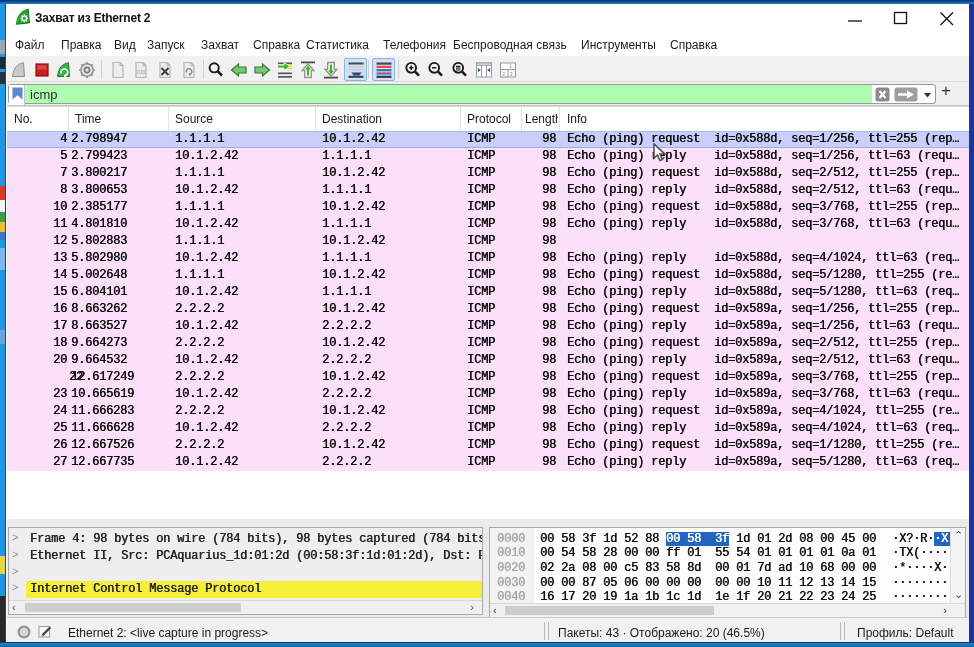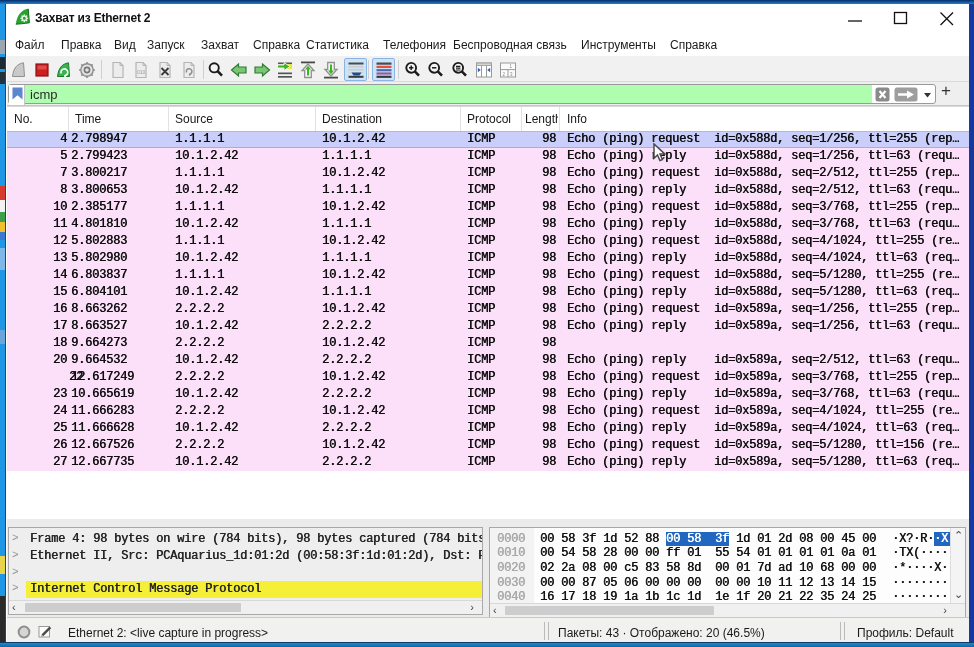--- a/index.html
+++ b/index.html
@@ -276,33 +276,33 @@
 <span class="hsep" style="left:514px"></span>
 <span class="hsep" style="left:552px"></span>
 </div>
 <div class="abs mono" id="rows">
 <div class="row sel" style="top:0px"><span class="cno" style="left:0px">4</span><span style="left:64px">2.798947</span><span style="left:168px">1.1.1.1</span><span style="left:315px">10.1.2.42</span><span style="left:460px">ICMP</span><span style="left:535px">98</span><span style="left:560px">Echo (ping) request  id=0x588d, seq=1/256, ttl=255 (rep…</span></div>
 <div class="row" style="top:17px"><span class="cno" style="left:0px">5</span><span style="left:64px">2.799423</span><span style="left:168px">10.1.2.42</span><span style="left:315px">1.1.1.1</span><span style="left:460px">ICMP</span><span style="left:535px">98</span><span style="left:560px">Echo (ping) reply    id=0x588d, seq=1/256, ttl=63 (requ…</span></div>
 <div class="row" style="top:34px"><span class="cno" style="left:0px">7</span><span style="left:64px">3.800217</span><span style="left:168px">1.1.1.1</span><span style="left:315px">10.1.2.42</span><span style="left:460px">ICMP</span><span style="left:535px">98</span><span style="left:560px">Echo (ping) request  id=0x588d, seq=2/512, ttl=255 (rep…</span></div>
 <div class="row" style="top:51px"><span class="cno" style="left:0px">8</span><span style="left:64px">3.800653</span><span style="left:168px">10.1.2.42</span><span style="left:315px">1.1.1.1</span><span style="left:460px">ICMP</span><span style="left:535px">98</span><span style="left:560px">Echo (ping) reply    id=0x588d, seq=2/512, ttl=63 (requ…</span></div>
 <div class="row" style="top:68px"><span class="cno" style="left:0px">10</span><span style="left:64px">2.385177</span><span style="left:168px">1.1.1.1</span><span style="left:315px">10.1.2.42</span><span style="left:460px">ICMP</span><span style="left:535px">98</span><span style="left:560px">Echo (ping) request  id=0x588d, seq=3/768, ttl=255 (rep…</span></div>
 <div class="row" style="top:85px"><span class="cno" style="left:0px">11</span><span style="left:64px">4.801810</span><span style="left:168px">10.1.2.42</span><span style="left:315px">1.1.1.1</span><span style="left:460px">ICMP</span><span style="left:535px">98</span><span style="left:560px">Echo (ping) reply    id=0x588d, seq=3/768, ttl=63 (requ…</span></div>
-<div class="row" style="top:102px"><span class="cno" style="left:0px">12</span><span style="left:64px">5.802883</span><span style="left:168px">1.1.1.1</span><span style="left:315px">10.1.2.42</span><span style="left:460px">ICMP</span><span style="left:535px">98</span><span style="left:560px">Echo (ping) request  id=0x588d, seq=4/1024, ttl=255 (re…</span></div>
+<div class="row" style="top:102px"><span class="cno" style="left:0px">12</span><span style="left:64px">5.802883</span><span style="left:168px">1.1.1.1</span><span style="left:315px">10.1.2.42</span><span style="left:460px">ICMP</span><span style="left:535px">98</span></div>
 <div class="row" style="top:119px"><span class="cno" style="left:0px">13</span><span style="left:64px">5.802980</span><span style="left:168px">10.1.2.42</span><span style="left:315px">1.1.1.1</span><span style="left:460px">ICMP</span><span style="left:535px">98</span><span style="left:560px">Echo (ping) reply    id=0x588d, seq=4/1024, ttl=63 (req…</span></div>
-<div class="row" style="top:136px"><span class="cno" style="left:0px">14</span><span style="left:64px">6.803837</span><span style="left:168px">1.1.1.1</span><span style="left:315px">10.1.2.42</span><span style="left:460px">ICMP</span><span style="left:535px">98</span><span style="left:560px">Echo (ping) request  id=0x588d, seq=5/1280, ttl=255 (re…</span></div>
+<div class="row" style="top:136px"><span class="cno" style="left:0px">14</span><span style="left:64px">5.002648</span><span style="left:168px">1.1.1.1</span><span style="left:315px">10.1.2.42</span><span style="left:460px">ICMP</span><span style="left:535px">98</span><span style="left:560px">Echo (ping) request  id=0x588d, seq=5/1280, ttl=255 (re…</span></div>
 <div class="row" style="top:153px"><span class="cno" style="left:0px">15</span><span style="left:64px">6.804101</span><span style="left:168px">10.1.2.42</span><span style="left:315px">1.1.1.1</span><span style="left:460px">ICMP</span><span style="left:535px">98</span><span style="left:560px">Echo (ping) reply    id=0x588d, seq=5/1280, ttl=63 (req…</span></div>
 <div class="row" style="top:170px"><span class="cno" style="left:0px">16</span><span style="left:64px">8.663262</span><span style="left:168px">2.2.2.2</span><span style="left:315px">10.1.2.42</span><span style="left:460px">ICMP</span><span style="left:535px">98</span><span style="left:560px">Echo (ping) request  id=0x589a, seq=1/256, ttl=255 (rep…</span></div>
 <div class="row" style="top:187px"><span class="cno" style="left:0px">17</span><span style="left:64px">8.663527</span><span style="left:168px">10.1.2.42</span><span style="left:315px">2.2.2.2</span><span style="left:460px">ICMP</span><span style="left:535px">98</span><span style="left:560px">Echo (ping) reply    id=0x589a, seq=1/256, ttl=63 (requ…</span></div>
-<div class="row" style="top:204px"><span class="cno" style="left:0px">18</span><span style="left:64px">9.664273</span><span style="left:168px">2.2.2.2</span><span style="left:315px">10.1.2.42</span><span style="left:460px">ICMP</span><span style="left:535px">98</span></div>
+<div class="row" style="top:204px"><span class="cno" style="left:0px">18</span><span style="left:64px">9.664273</span><span style="left:168px">2.2.2.2</span><span style="left:315px">10.1.2.42</span><span style="left:460px">ICMP</span><span style="left:535px">98</span><span style="left:560px">Echo (ping) request  id=0x589a, seq=2/512, ttl=255 (rep…</span></div>
 <div class="row" style="top:221px"><span class="cno" style="left:0px">20</span><span style="left:64px">9.664532</span><span style="left:168px">10.1.2.42</span><span style="left:315px">2.2.2.2</span><span style="left:460px">ICMP</span><span style="left:535px">98</span><span style="left:560px">Echo (ping) reply    id=0x589a, seq=2/512, ttl=63 (requ…</span></div>
 <div class="row" style="top:238px"><span class="cno" style="left:16px">22</span><span style="left:64px">12.617249</span><span style="left:168px">2.2.2.2</span><span style="left:315px">10.1.2.42</span><span style="left:460px">ICMP</span><span style="left:535px">98</span><span style="left:560px">Echo (ping) request  id=0x589a, seq=3/768, ttl=255 (rep…</span></div>
 <div class="row" style="top:255px"><span class="cno" style="left:0px">23</span><span style="left:64px">10.665619</span><span style="left:168px">10.1.2.42</span><span style="left:315px">2.2.2.2</span><span style="left:460px">ICMP</span><span style="left:535px">98</span><span style="left:560px">Echo (ping) reply    id=0x589a, seq=3/768, ttl=63 (requ…</span></div>
 <div class="row" style="top:272px"><span class="cno" style="left:0px">24</span><span style="left:64px">11.666283</span><span style="left:168px">2.2.2.2</span><span style="left:315px">10.1.2.42</span><span style="left:460px">ICMP</span><span style="left:535px">98</span><span style="left:560px">Echo (ping) request  id=0x589a, seq=4/1024, ttl=255 (re…</span></div>
 <div class="row" style="top:289px"><span class="cno" style="left:0px">25</span><span style="left:64px">11.666628</span><span style="left:168px">10.1.2.42</span><span style="left:315px">2.2.2.2</span><span style="left:460px">ICMP</span><span style="left:535px">98</span><span style="left:560px">Echo (ping) reply    id=0x589a, seq=4/1024, ttl=63 (req…</span></div>
-<div class="row" style="top:306px"><span class="cno" style="left:0px">26</span><span style="left:64px">12.667526</span><span style="left:168px">2.2.2.2</span><span style="left:315px">10.1.2.42</span><span style="left:460px">ICMP</span><span style="left:535px">98</span><span style="left:560px">Echo (ping) request  id=0x589a, seq=5/1280, ttl=156 (re…</span></div>
+<div class="row" style="top:306px"><span class="cno" style="left:0px">26</span><span style="left:64px">12.667526</span><span style="left:168px">2.2.2.2</span><span style="left:315px">10.1.2.42</span><span style="left:460px">ICMP</span><span style="left:535px">98</span><span style="left:560px">Echo (ping) request  id=0x589a, seq=1/1280, ttl=255 (re…</span></div>
 <div class="row" style="top:323px"><span class="cno" style="left:0px">27</span><span style="left:64px">12.667735</span><span style="left:168px">10.1.2.42</span><span style="left:315px">2.2.2.2</span><span style="left:460px">ICMP</span><span style="left:535px">98</span><span style="left:560px">Echo (ping) reply    id=0x589a, seq=5/1280, ttl=63 (req…</span></div>
 </div>
 <svg class="abs" style="left:653px;top:143px" width="14" height="21" viewBox="0 0 14 21">
     <path d="M1,1 L1,15.2 L4.5,12 L6.9,17.6 L9.4,16.5 L7,11 L11.7,10.9 Z" fill="#fff" stroke="#4a4a4a" stroke-width="1.5" stroke-linejoin="miter"></path>
   </svg>
 <div class="abs" id="midwhite"></div>
 <div class="abs" id="split"></div>
 <div class="abs" id="paneband"></div>
 <div class="abs" id="dpane">
 <div id="dyellow"></div>
@@ -327,21 +327,21 @@
 <span class="hxline hxoff" style="left:7px;top:18px">0010</span>
 <span class="hxline" style="left:50px;top:18px">00 54 58 28 00 00 ff 01  55 54 01 01 01 01 0a 01</span>
 <span class="hxline" style="left:402px;top:18px">·TX(···· UT······</span>
 <span class="hxline hxoff" style="left:7px;top:33px">0020</span>
 <span class="hxline" style="left:50px;top:33px">02 2a 08 00 c5 83 58 8d  00 01 7d ad 10 68 00 00</span>
 <span class="hxline" style="left:402px;top:33px">·*····X· ··}··h··</span>
 <span class="hxline hxoff" style="left:7px;top:48px">0030</span>
 <span class="hxline" style="left:50px;top:48px">00 00 87 05 06 00 00 00  00 00 10 11 12 13 14 15</span>
 <span class="hxline" style="left:402px;top:48px">········ ········</span>
 <span class="hxline hxoff" style="left:7px;top:62px">0040</span>
-<span class="hxline" style="left:50px;top:62px">16 17 18 19 1a 1b 1c 1d  1e 1f 20 21 22 35 24 25</span>
+<span class="hxline" style="left:50px;top:62px">16 17 20 19 1a 1b 1c 1d  1e 1f 20 21 22 23 24 25</span>
 <span class="hxline" style="left:402px;top:62px">········ ·· !"#$%</span>
 <div id="vscr">
       <span class="scrarrow" style="left:3px;top:1px">⌃</span>
       <span class="scrarrow" style="left:3px;top:60px">⌄</span>
     </div>
 <div class="hscr" style="height:14px">
       <span class="scrarrow" style="left:3px">‹</span>
       <div class="thumb" style="left:15px;width:209px"></div>
       <span class="scrarrow" style="right:18px">›</span>
     </div>

